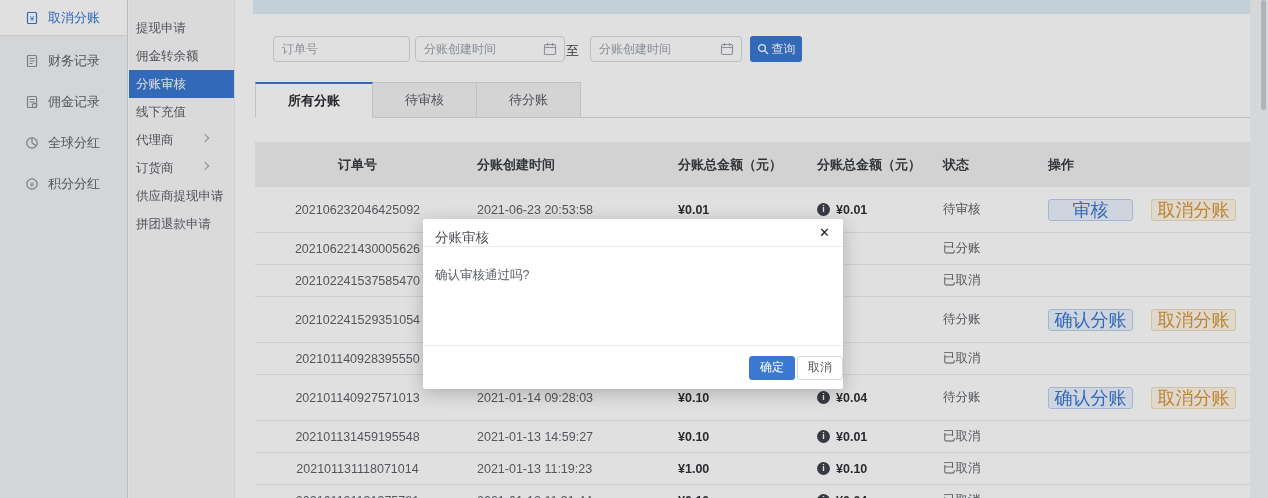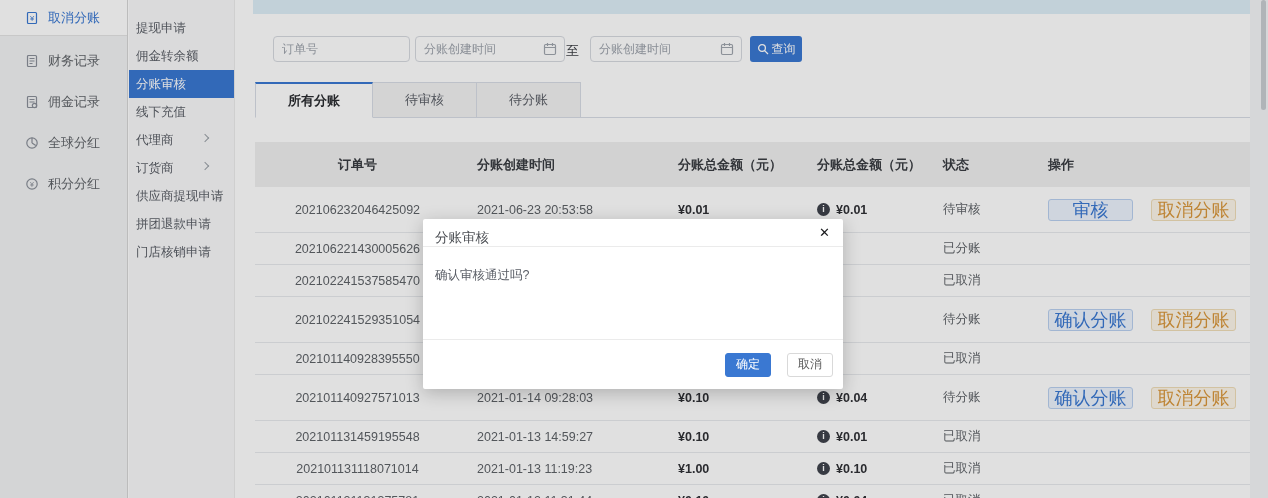--- a/index.html
+++ b/index.html
@@ -91,23 +91,23 @@
          background:var(--dim); z-index:50; }
   .modal { position:absolute; left:423px; top:219px; width:420px; height:170px;
            background:#fff; border-radius:2px; z-index:60;
            box-shadow:0 4px 18px rgba(0,0,0,0.22); }
   .modal-head { position:relative; height:28px; padding:9px 12px 0 12px;
                 border-bottom:1px solid #ebebeb; }
   .modal-title { font-size:13.5px; color:#4a4d52; }
   .modal-close { position:absolute; right:13px; top:7px; font-size:13px; font-weight:bold;
                  color:#17181a; cursor:pointer; line-height:1; }
   .modal-body { padding:20px 12px; font-size:12.5px; color:#5a5e66; }
-  .modal-foot { position:absolute; left:0; bottom:0; width:100%; height:50px;
+  .modal-foot { position:absolute; left:0; bottom:0; width:100%; height:44px;
                 border-top:1px solid #ebebeb; display:flex; align-items:center;
-                justify-content:flex-end; padding-right:10px; gap:16px; }
+                justify-content:flex-end; gap:2px; }
   .m-btn { height:24px; border-radius:3px; font-size:12px; padding:0 10px;
            display:inline-flex; align-items:center; justify-content:center;
            cursor:pointer; font-family:inherit; }
   .m-ok { background:var(--primary); color:#fff; border:1px solid var(--primary); }
   .m-cancel { background:#fff; color:#595959; border:1px solid #d9d9d9; }
 </style>
 </head>
 <body>
 
 <div class="app">
@@ -181,23 +181,20 @@
       </div>
       <div class="sub-item">
         <span>订货商</span>
         <span class="chev"></span>
       </div>
       <div class="sub-item">
         <span>供应商提现申请</span>
       </div>
       <div class="sub-item">
         <span>拼团退款申请</span>
-      </div>
-      <div class="sub-item">
-        <span>门店核销申请</span>
       </div>
     </aside>
 
   <main class="content">
     <div class="page-strip"></div>
     <div class="scroll-thumb"></div>
     <div class="banner"></div>
 
     <div class="filters">
       <input class="f-input" id="order-input" type="text" placeholder="订单号" style="">

